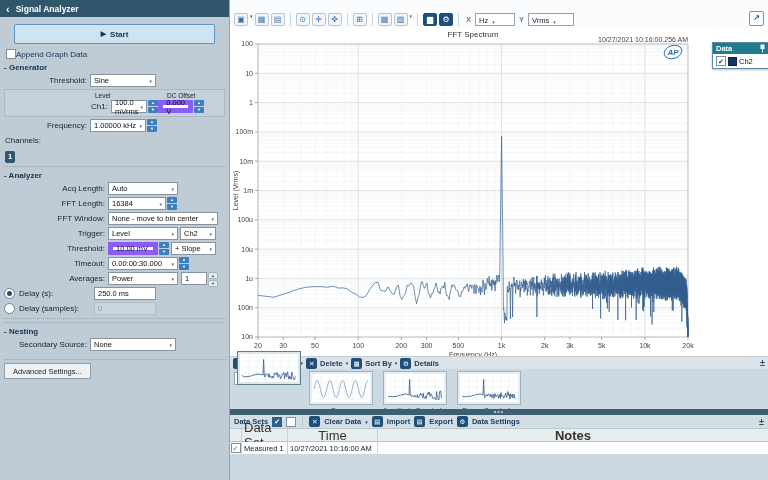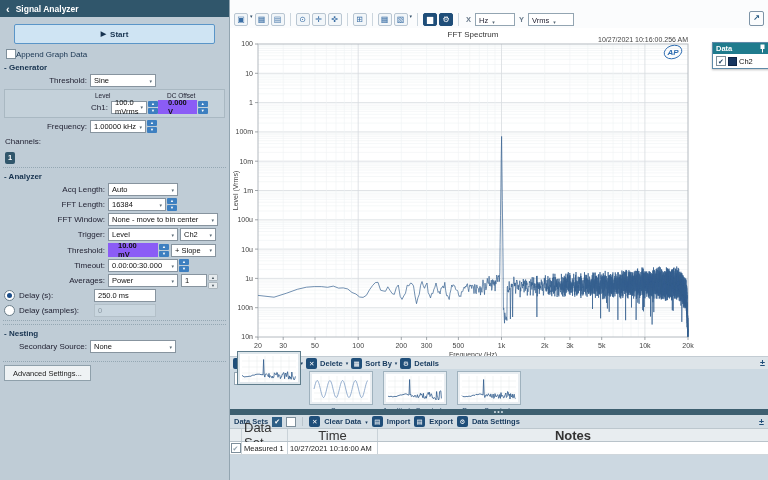--- a/index.html
+++ b/index.html
@@ -21,21 +21,21 @@
   .chk.fill.on{background:#2e5f86;border-color:#2e5f86;color:#fff;}
   .chk.dim.on{color:#8fa0ac;}
   .chk-row{display:flex;align-items:center;margin:2px 6px;font-size:8px;color:#16324f;}
   .sec-h{font-size:8px;font-weight:bold;color:#16324f;margin:4px 4px 2px 4px;}
   .row{display:flex;align-items:center;margin:2px 4px;}
   .lbl85{width:83px;text-align:right;font-size:8px;color:#223;margin-right:3px;flex:none;}
   .lbl100{width:101px;text-align:right;font-size:8px;color:#223;margin-right:3px;flex:none;}
   .dd,.inp{background:#fff;border:1px solid #87949f;height:13px;display:flex;align-items:center;
            font-size:7.5px;color:#111;padding:0 3px;box-sizing:border-box;}
   .dd .caret{margin-left:auto;font-size:5px;color:#5a6b77;padding-left:2px;}
-  .inp.focus{border:7px solid #8b5cf6;font-weight:bold;}
+  .inp.focus{border:5px solid #8b5cf6;}
   .inp.disabled{background:#c9d6df;color:#8c9aa5;border-color:#b3c0c9;}
   .spin{width:10px;height:13px;display:flex;flex-direction:column;gap:1px;margin-left:1px;flex:none;}
   .spin span{flex:1;background:#3d7fc0;color:#fff;font-size:4px;line-height:5px;text-align:center;border-radius:1px;}
   .spin.gray span{background:#e6ebee;color:#45525c;border:1px solid #a9b4bc;}
   .grp{margin:2px 4px;border:1px solid #a9b8c2;padding:2px 0 3px 0;background:#c4d1da;}
   .grp-hdr{display:flex;font-size:6.5px;color:#223;margin:0 4px 1px 4px;}
   .radio{width:9px;height:9px;border:1px solid #6b7e8a;border-radius:50%;background:#fff;flex:none;
          display:inline-flex;align-items:center;justify-content:center;}
   .radio.on::after{content:"";width:5px;height:5px;border-radius:50%;background:#1d4e89;}
   .dlbl{width:72px;font-size:8px;color:#223;margin:0 3px 0 4px;flex:none;}

